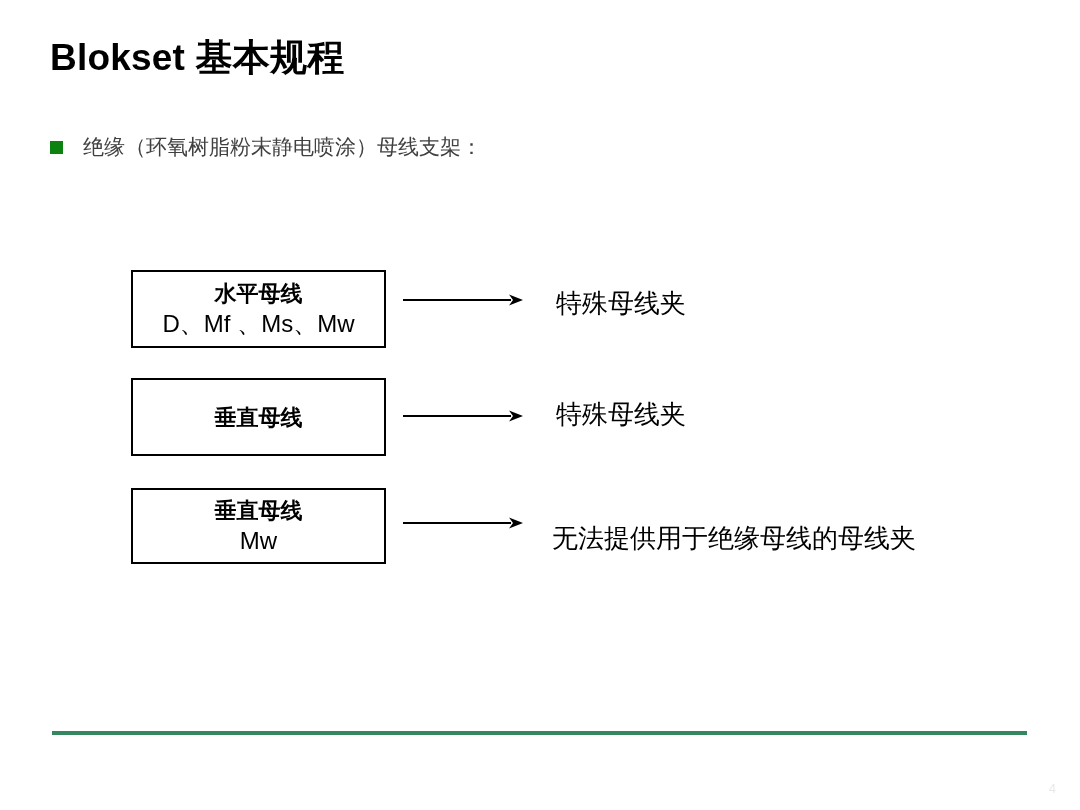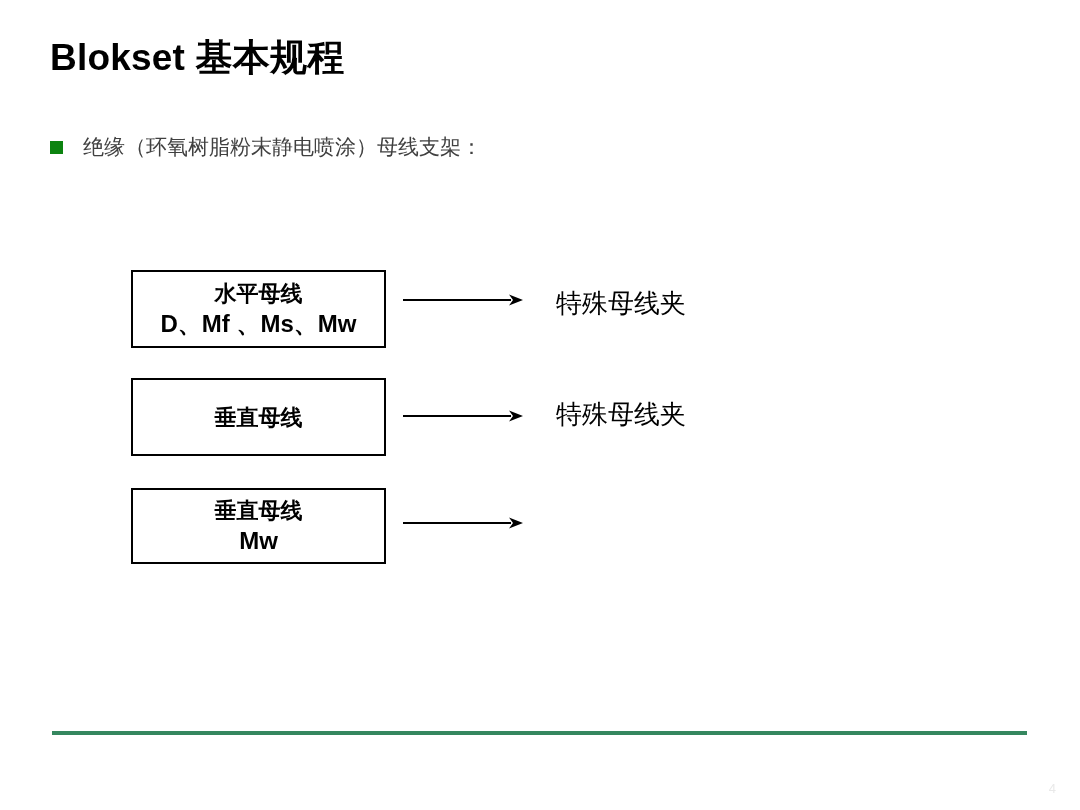--- a/index.html
+++ b/index.html
@@ -88,21 +88,20 @@
     line-height: 30px;
     color: #000000;
     white-space: nowrap;
   }
   .box-sub {
     font-family: "Liberation Sans", "DejaVu Sans", sans-serif;
     font-size: 24px;
     line-height: 32px;
     color: #000000;
     white-space: nowrap;
-    font-weight: bold;
   }
   .arrow {
     position: absolute;
     left: 403px;
     width: 120px;
     height: 14px;
   }
   .arrow svg {
     display: block;
   }
@@ -186,19 +185,20 @@
     <div class="box" id="box-3">
       <div class="box-title">垂直母线</div>
       <div class="box-sub">Mw</div>
     </div>
     <div class="arrow" id="arrow-3">
       <svg width="120" height="14" viewBox="0 0 120 14" xmlns="http://www.w3.org/2000/svg">
         <line x1="0" y1="7" x2="108" y2="7" stroke="#000000" stroke-width="2"></line>
         <polygon points="106,1.5 120,7 106,12.5 110,7" fill="#000000"></polygon>
       </svg>
     </div>
+    <div class="arrow-label" id="label-3">无法提供用于绝缘母线的母线夹</div>
 
   </div>
 
   <div id="footer-rule"></div>
   <div id="page-number">4</div>
 
 </div>
 
 </body></html>

